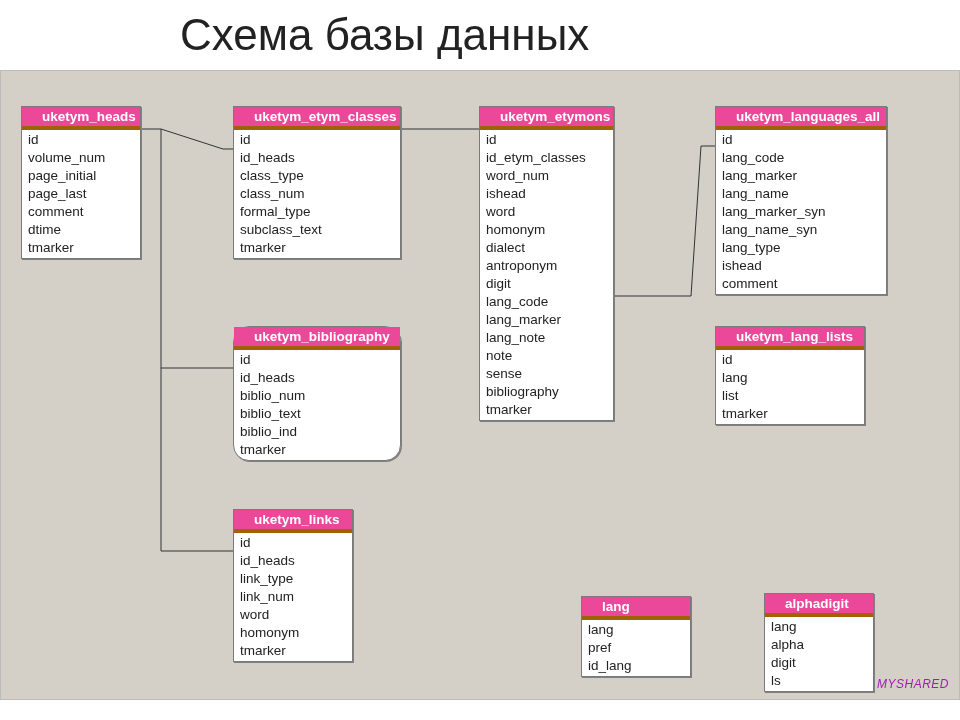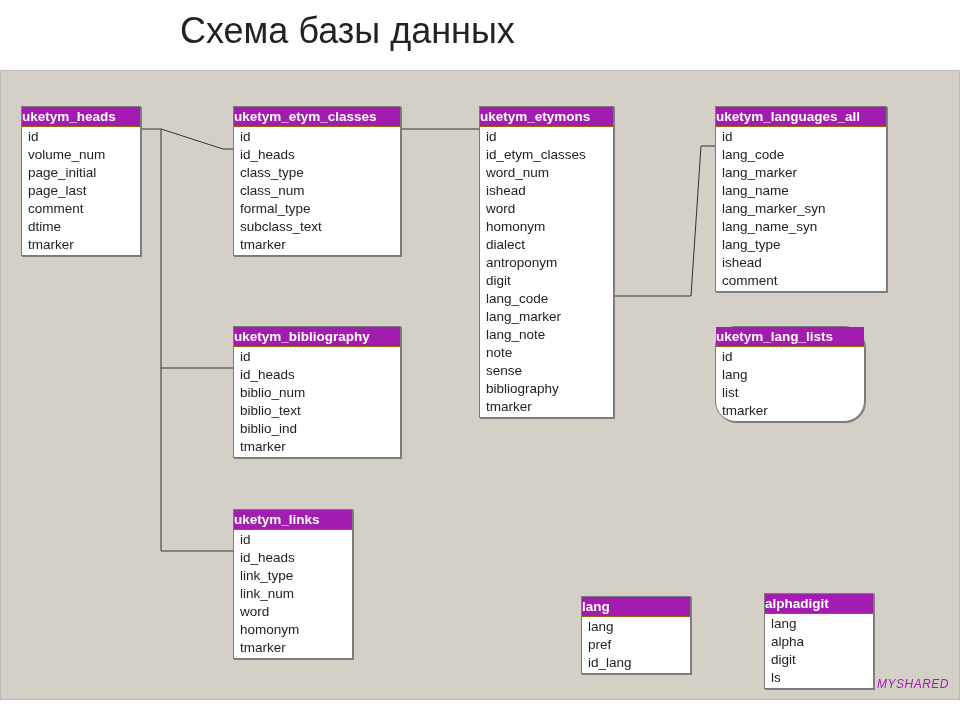--- a/index.html
+++ b/index.html
@@ -9,46 +9,46 @@
     height: 720px;
     background: #ffffff;
     font-family: Arial, Helvetica, sans-serif;
     overflow: hidden;
     position: relative;
   }
   .page-title {
     position: absolute;
     left: 180px;
     top: 10px;
-    font-size: 36px;
+    font-size: 44px;
     color: #222;
     font-weight: 400;
   }
   .canvas {
     position: absolute;
     left: 0;
     top: 70px;
     width: 960px;
     height: 630px;
     background: #d4d0c8;
     border: 1px solid #bbb;
   }
   .table-box {
     position: absolute;
     background: #ffffff;
     border: 1px solid #7a7a7a;
     box-shadow: 1px 1px 0 #808080;
     font-size: 13.5px;
   }
   .table-header {
-    background: #a21caf;
+    background: #ec4899;
     color: #ffffff;
     font-weight: bold;
-    padding: 2px 0;
-    border-bottom: 1px solid #a16207;
+    padding: 2px 20px;
+    border-bottom: 4px solid #a16207;
     white-space: nowrap;
   }
   .table-fields {
     padding: 1px 0;
   }
   .table-fields .field {
     padding: 0 6px;
     color: #222;
     line-height: 18px;
     white-space: nowrap;
@@ -142,33 +142,33 @@
       <div class="field">lang_marker</div>
       <div class="field">lang_name</div>
       <div class="field">lang_marker_syn</div>
       <div class="field">lang_name_syn</div>
       <div class="field">lang_type</div>
       <div class="field">ishead</div>
       <div class="field">comment</div>
     </div>
   </div>
 
-  <div class="table-box" style="left:232px; top:255px; width:168px;">
+  <div class="table-box" style="left:232px; top:255px; width:168px;border-radius:16px;">
     <div class="table-header">uketym_bibliography</div>
     <div class="table-fields">
       <div class="field">id</div>
       <div class="field">id_heads</div>
       <div class="field">biblio_num</div>
       <div class="field">biblio_text</div>
       <div class="field">biblio_ind</div>
       <div class="field">tmarker</div>
     </div>
   </div>
 
-  <div class="table-box" style="left:714px; top:255px; width:150px;border-radius:21px;">
+  <div class="table-box" style="left:714px; top:255px; width:150px;">
     <div class="table-header">uketym_lang_lists</div>
     <div class="table-fields">
       <div class="field">id</div>
       <div class="field">lang</div>
       <div class="field">list</div>
       <div class="field">tmarker</div>
     </div>
   </div>
 
   <div class="table-box" style="left:232px; top:438px; width:120px;">

